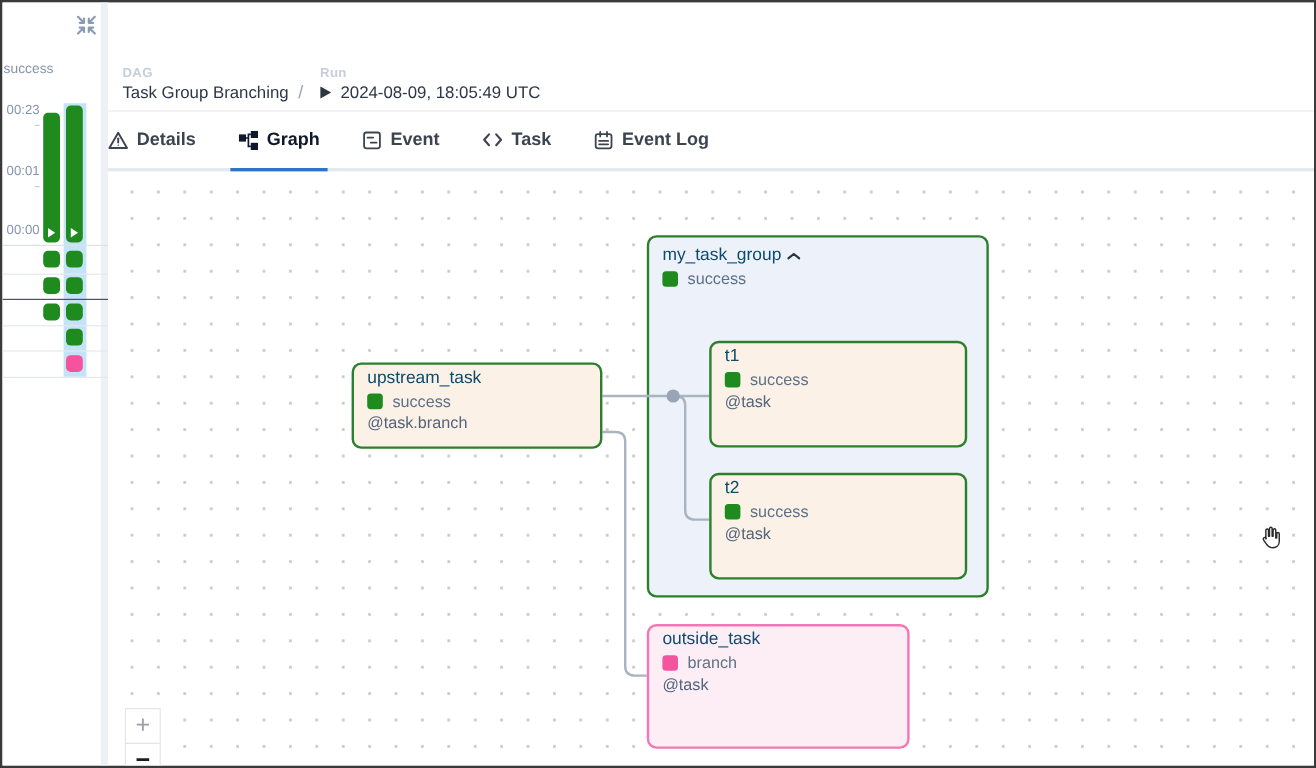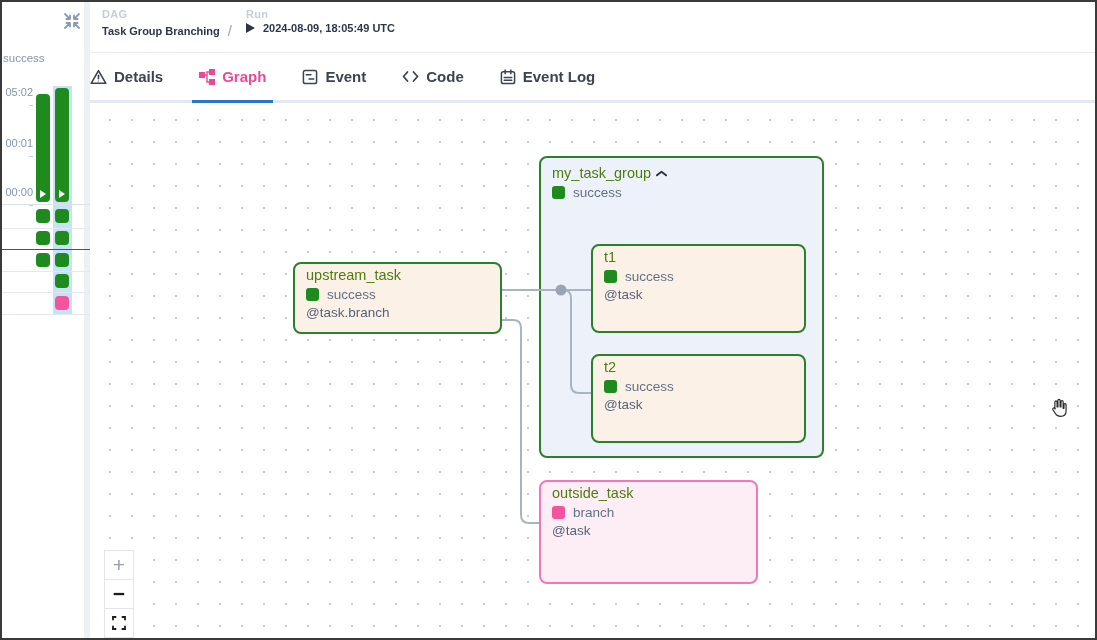--- a/index.html
+++ b/index.html
@@ -16,44 +16,44 @@
   .dbar { position:absolute; width:14px; border-radius:4px; background:#1f8b1f; }
   .dbar .play { position:absolute; bottom:4px; left:4px; width:0; height:0; border-left:6px solid #fff; border-top:4px solid transparent; border-bottom:4px solid transparent; }
   .axisline { position:absolute; left:0; top:202px; width:88px; height:1px; background:#dde2e8; }
   .rowsep { position:absolute; left:0; width:88px; height:1px; background:#e4e8ee; }
   .rowsep.dark { background:#49535f; }
   .gsq { position:absolute; width:14px; height:14px; border-radius:4px; background:#1f8b1f; }
   .gsq.skipped { background:#f4539d; }
 
   
   .main { flex:1; display:flex; flex-direction:column; min-width:0; }
-  .hdr { height:51px; flex:none; border-bottom:1px solid #e8ebef; display:flex; align-items:flex-start; padding:6px 0 0 12px; gap:14px; }
+  .hdr { height:51px; flex:none; border-bottom:1px solid #e8ebef; display:flex; align-items:center; padding:6px 0 0 12px; gap:14px;margin-top:40px; }
   .hcol { display:flex; flex-direction:column; }
   .hlabel { font-size:11px; font-weight:bold; color:#c7ced8; letter-spacing:.3px; margin-bottom:2px; }
   .hrow { display:flex; align-items:center; gap:8px; }
-  .htitle { font-size:11px; font-weight:bold; color:#2d3748; white-space:nowrap; }
+  .htitle { font-size:14px; font-weight:normal; color:#2d3748; white-space:nowrap; }
   .hslash { font-size:15px; color:#9aa5b3; }
   .play-tri { width:0; height:0; border-left:9px solid #2e3642; border-top:5.5px solid transparent; border-bottom:5.5px solid transparent; }
 
   
   .tabs { height:50px; flex:none; border-bottom:3px solid #e3e9f0; display:flex; align-items:center; gap:36px; }
   .tab { display:flex; align-items:center; gap:7px; font-size:15px; font-weight:bold; color:#3c4450; height:100%; position:relative; cursor:pointer; background:none; border:none; font-family:inherit; }
   .tab svg { flex:none; }
-  .tab.active { color:#ec4899; }
+  .tab.active { color:#0f172a; }
   .tab.active::after { content:""; position:absolute; left:-7px; right:-7px; bottom:-3px; height:3px; background:#2b75c9; }
 
   
   .canvas { flex:1; position:relative; overflow:hidden; background:#fff;
     background-image:radial-gradient(circle, #c8ccd2 1.1px, transparent 1.4px);
     background-size:22px 22px; background-position:9px 6px; }
   .edges { position:absolute; left:0; top:0; z-index:2; }
   .gnode { position:absolute; border:2px solid #2c7f2c; border-radius:8px; background:#edf2fa; z-index:1; padding:7px 11px; cursor:pointer; }
   .tnode { position:absolute; border:2px solid #2c7f2c; border-radius:8px; background:#fcf1e6; z-index:3; padding:3px 11px; cursor:pointer; }
   .tnode.skipped { border-color:#f477b5; background:#fdeef5; }
-  .ntitle { font-size:14.5px; color:#4d7c0f; display:flex; align-items:center; gap:5px; margin-bottom:4px; white-space:nowrap; }
+  .ntitle { font-size:14.5px; color:#0c4a6e; display:flex; align-items:center; gap:5px; margin-bottom:4px; white-space:nowrap; }
   .nstatus { display:flex; align-items:center; gap:8px; font-size:13.5px; color:#5e7189; margin-bottom:3px; }
   .sq { width:13px; height:13px; border-radius:3px; background:#1f8b1f; flex:none; }
   .sq.skipped { background:#f4539d; }
   .ndec { font-size:13.5px; color:#53647c; }
 
   .zoompanel { position:absolute; left:14px; top:447px; z-index:5; }
   .zbtn { width:30px; height:30px; background:#fff; border:1px solid #e2e6eb; display:flex; align-items:center; justify-content:center; margin-top:-1px; cursor:pointer; font-family:inherit; }
   .zbtn.plus { font-size:21px; color:#9aa0a8; margin-top:0; }
   .zbtn.minus { font-size:21px; color:#1c1c1c; font-weight:bold; }
   .hand { position:absolute; left:957px; top:293px; z-index:6; }
@@ -66,21 +66,21 @@
   <div class="sidebar">
     <button class="collapse-btn" title="">
       <svg viewBox="0 0 20 20" width="20" height="20" fill="none" stroke="currentColor" stroke-width="1.8" stroke-linecap="round">
         <path d="M3 3 L8 8 M8 8 H4.4 M8 8 V4.4"></path>
         <path d="M17 3 L12 8 M12 8 H15.6 M12 8 V4.4"></path>
         <path d="M3 17 L8 12 M8 12 H4.4 M8 12 V15.6"></path>
         <path d="M17 17 L12 12 M12 12 H15.6 M12 12 V15.6"></path>
       </svg>
     </button>
     <div class="dur-label">success</div>
-    <div class="tick" style="top:84px">05:02</div>
+    <div class="tick" style="top:84px">00:23</div>
     <div class="tick" style="top:135px">00:01</div>
     <div class="tick" style="top:184px">00:00</div>
 
     <div class="run-sel"></div>
 
     <div class="dbar" style="left:34px; top:92px; height:108px;">
         <span class="play"></span>
       </div>
     <div class="dbar" style="left:53px; top:86px; height:114px;">
         <span class="play"></span>
@@ -145,21 +145,21 @@
           <rect x="1.5" y="1.5" width="14" height="14" rx="2"></rect>
           <path d="M4.5 6 h5 M7.5 10.5 h5" stroke-linecap="round"></path>
         </svg>
         <span>Event</span>
       </button>
       <button class="tab">
         <svg viewBox="0 0 17 15" width="17" height="15" fill="none" stroke="currentColor" stroke-width="1.8" stroke-linecap="round" stroke-linejoin="round">
           <path d="M5.5 3 L1.5 7.5 L5.5 12"></path>
             <path d="M11.5 3 L15.5 7.5 L11.5 12"></path>
         </svg>
-        <span>Code</span>
+        <span>Task</span>
       </button>
       <button class="tab">
         <svg viewBox="0 0 17 17" width="16" height="16" fill="none" stroke="currentColor" stroke-width="1.6">
           <rect x="1.5" y="3" width="14" height="12.5" rx="2"></rect>
           <path d="M5.5 1 v4 M11.5 1 v4" stroke-linecap="round"></path>
           <path d="M4.5 9 h8 M4.5 12 h8" stroke-linecap="round"></path>
         </svg>
         <span>Event Log</span>
       </button>
     </div>

